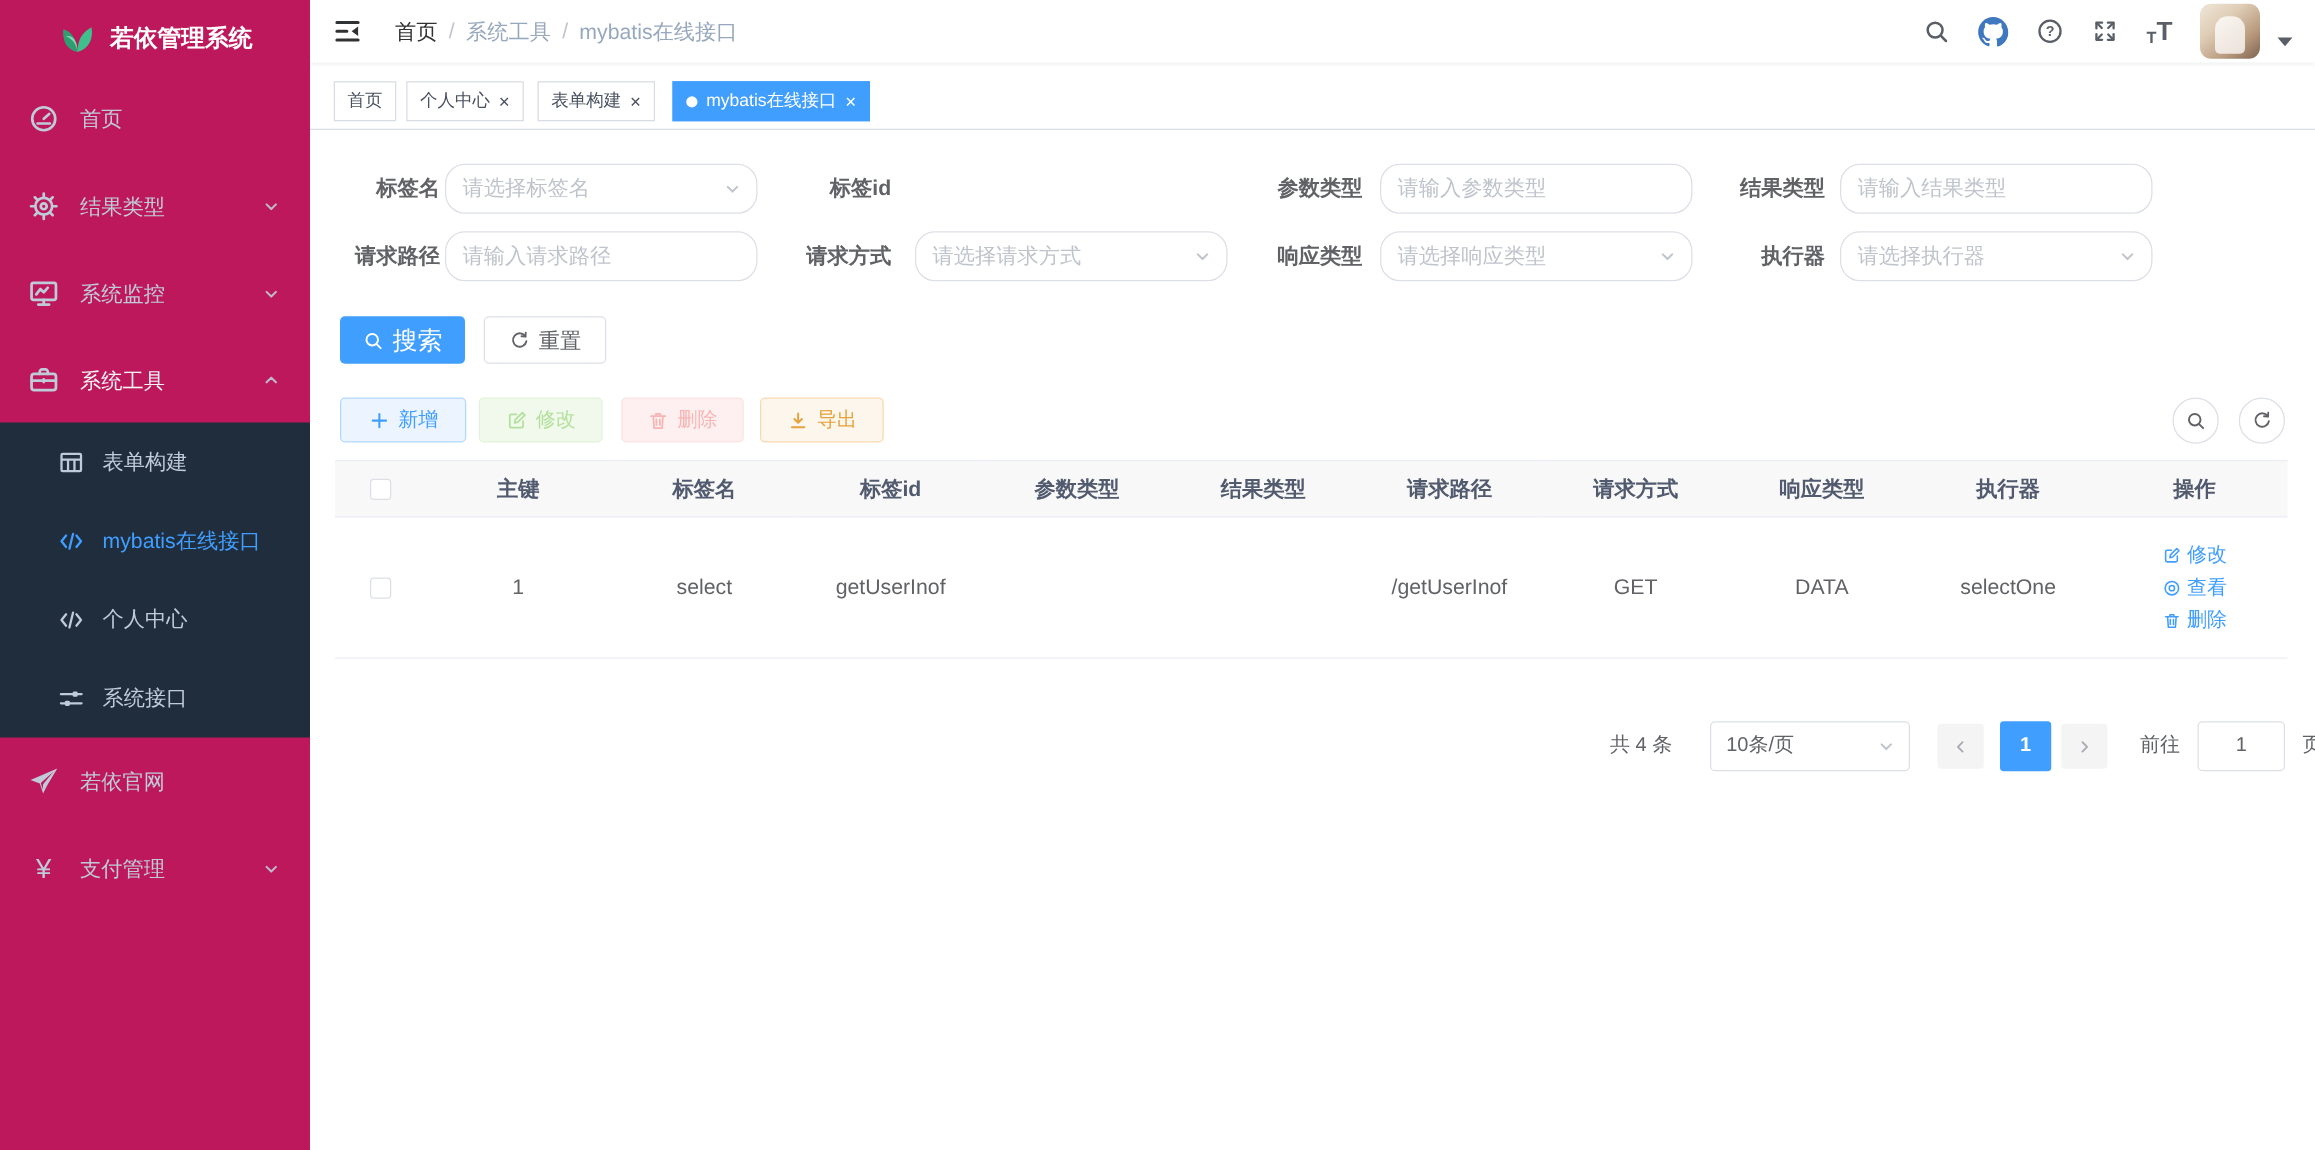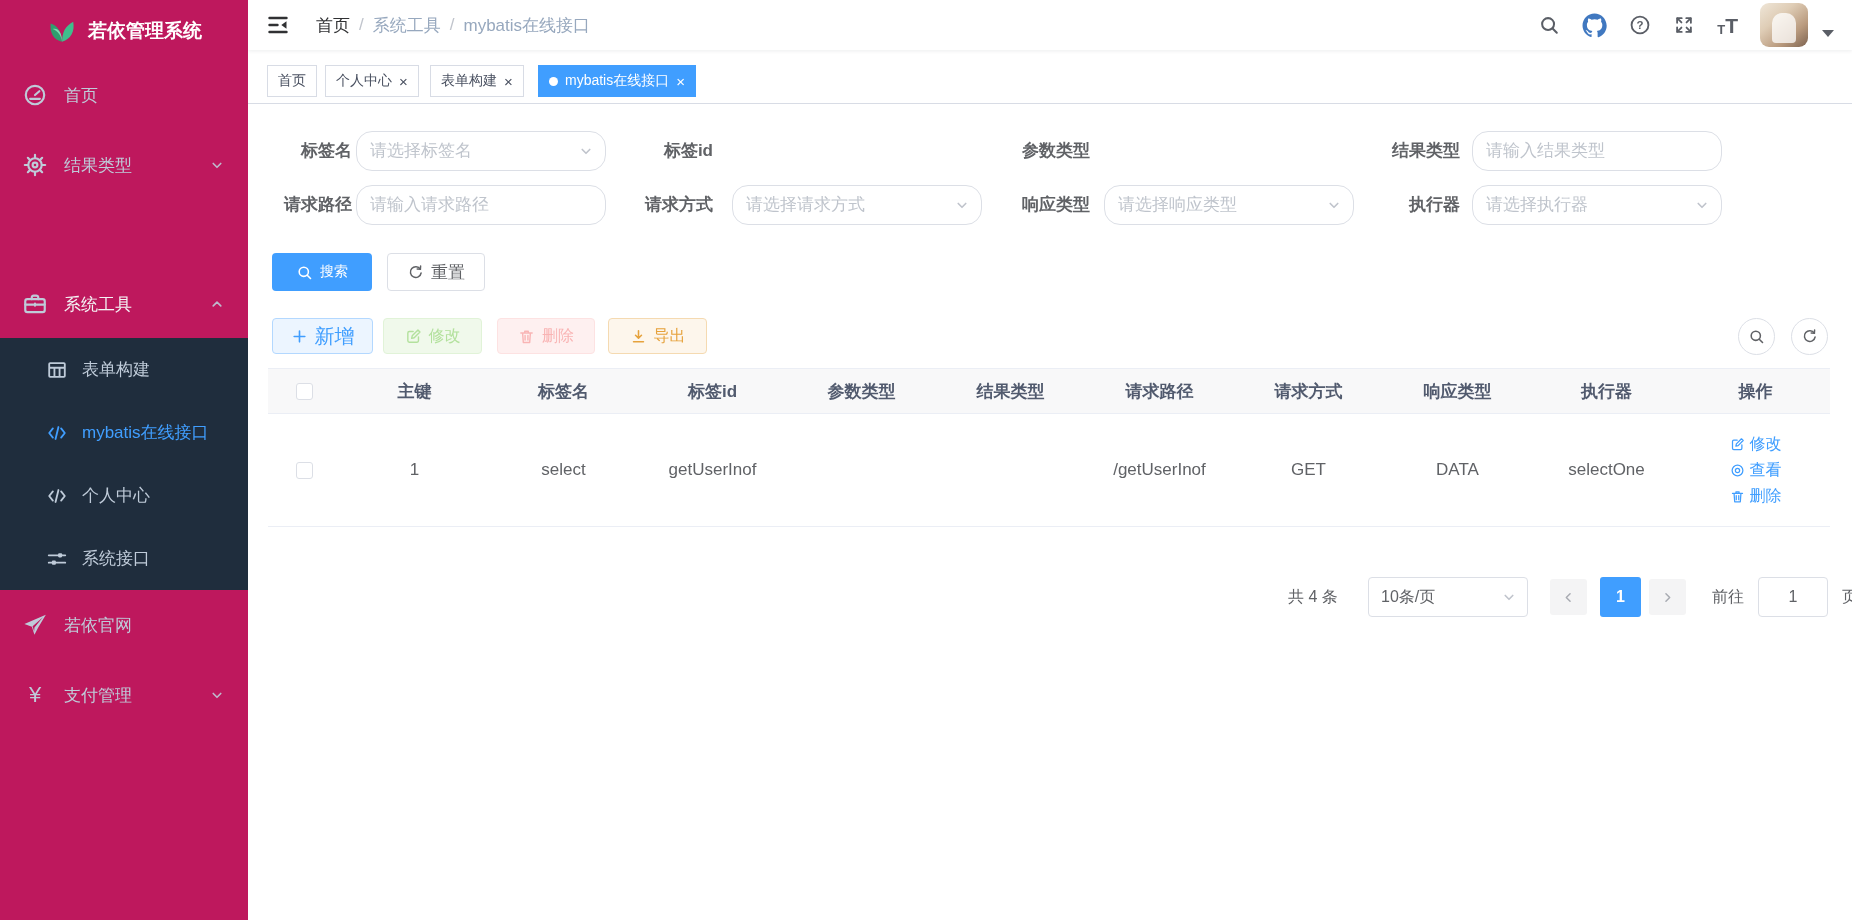--- a/index.html
+++ b/index.html
@@ -52,23 +52,23 @@
   .f-input{position:absolute;height:40px;width:250px;border:1px solid #dcdfe6;border-radius:16px;box-sizing:border-box;background:#fff;font-family:Liberation Serif, serif;}
   .f-input input{width:100%;height:100%;border:none;outline:none;background:transparent;padding:0 13px;box-sizing:border-box;font-size:17px;color:#606266;font-family:inherit;}
   .f-input input::placeholder{color:#bfc4cc;}
   .f-select{cursor:pointer;}
   .f-select .ph{position:absolute;left:13px;top:0;line-height:38px;font-size:17px;color:#bfc4cc;}
   .f-select .sel-chev{position:absolute;right:10px;top:10px;width:18px;height:18px;color:#c0c4cc;}
 
   
   .btn{position:absolute;display:flex;align-items:center;justify-content:center;gap:7px;border-radius:4px;box-sizing:border-box;cursor:pointer;white-space:nowrap;}
   .btn .bic{width:17px;height:17px;}
-  .btn-search{background:#409eff;color:#fff;font-size:14px;}
+  .btn-search{background:#409eff;color:#fff;font-size:20px;}
   .btn-reset{background:#fff;border:1px solid #dcdfe6;color:#606266;font-size:17px;}
-  .btn-add{background:#ecf5ff;border:1px solid #b3d8ff;color:#409eff;font-size:20px;}
+  .btn-add{background:#ecf5ff;border:1px solid #b3d8ff;color:#409eff;font-size:16px;}
   .btn-edit{background:#f0f9eb;border:1px solid #e1f3d8;color:#b3e19d;font-size:16px;cursor:not-allowed;}
   .btn-del{background:#fef0f0;border:1px solid #fde2e2;color:#f9b4b4;font-size:16px;cursor:not-allowed;}
   .btn-exp{background:#fdf6ec;border:1px solid #f5dab1;color:#e6a23c;font-size:16px;}
   .circle-btn{position:absolute;width:37px;height:37px;border-radius:50%;border:1px solid #dcdfe6;background:#fff;box-sizing:border-box;display:flex;align-items:center;justify-content:center;color:#606266;cursor:pointer;}
   .circle-btn .bic{width:17px;height:17px;}
 
   
   .grid{position:absolute;left:20px;top:368px;width:1562px;border-collapse:collapse;table-layout:fixed;}
   .grid th{background:#f8f8f9;color:#515a6e;font-size:17px;font-weight:bold;height:44px;border-bottom:1px solid #ebeef5;border-top:1px solid #ebeef5;text-align:center;padding:0;}
   .grid td{height:112px;border-bottom:1px solid #ebeef5;font-size:17px;color:#606266;text-align:center;padding:0;}
@@ -234,20 +234,29 @@
     </div>
     <div class="m-item" style="top:130px">
       <svg class="ic">
           <use href="#i-gear"></use>
         </svg>
       <span>结果类型</span>
       <svg class="chev">
           <use href="#i-chev-down"></use>
         </svg>
     </div>
+    <div class="m-item" style="top:200px">
+      <svg class="ic">
+          <use href="#i-monitor"></use>
+        </svg>
+      <span>系统监控</span>
+      <svg class="chev">
+          <use href="#i-chev-down"></use>
+        </svg>
+    </div>
     <div class="m-item" style="top:270px;height:68px">
       <svg class="ic">
           <use href="#i-case"></use>
         </svg>
       <span style="color:#f4f4f5;">系统工具</span>
       <svg class="chev">
           <use href="#i-chev-up"></use>
         </svg>
     </div>
 
@@ -349,20 +358,23 @@
 
     <div class="f-label" style="left:14px;top:131px;width:90px">标签名</div>
     <div class="f-input f-select" style="left:108px;top:131px">
       <span class="ph">请选择标签名</span>
       <svg class="sel-chev">
           <use href="#i-chev-down"></use>
         </svg>
     </div>
     <div class="f-label" style="left:380px;top:131px;width:85px">标签id</div>
     <div class="f-label" style="left:752px;top:131px;width:90px">参数类型</div>
+    <div class="f-input" style="left:856px;top:131px">
+      <input placeholder="请输入参数类型" style="">
+    </div>
     <div class="f-label" style="left:1122px;top:131px;width:90px">结果类型</div>
     <div class="f-input" style="left:1224px;top:131px">
       <input placeholder="请输入结果类型" style="">
     </div>
 
     <div class="f-label" style="left:14px;top:185px;width:90px">请求路径</div>
     <div class="f-input" style="left:108px;top:185px">
       <input placeholder="请输入请求路径" style="">
     </div>
     <div class="f-label" style="left:380px;top:185px;width:85px">请求方式</div>

